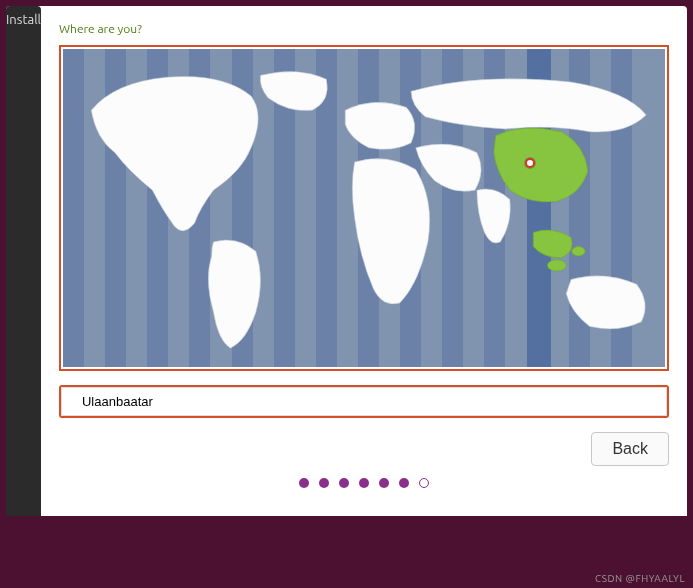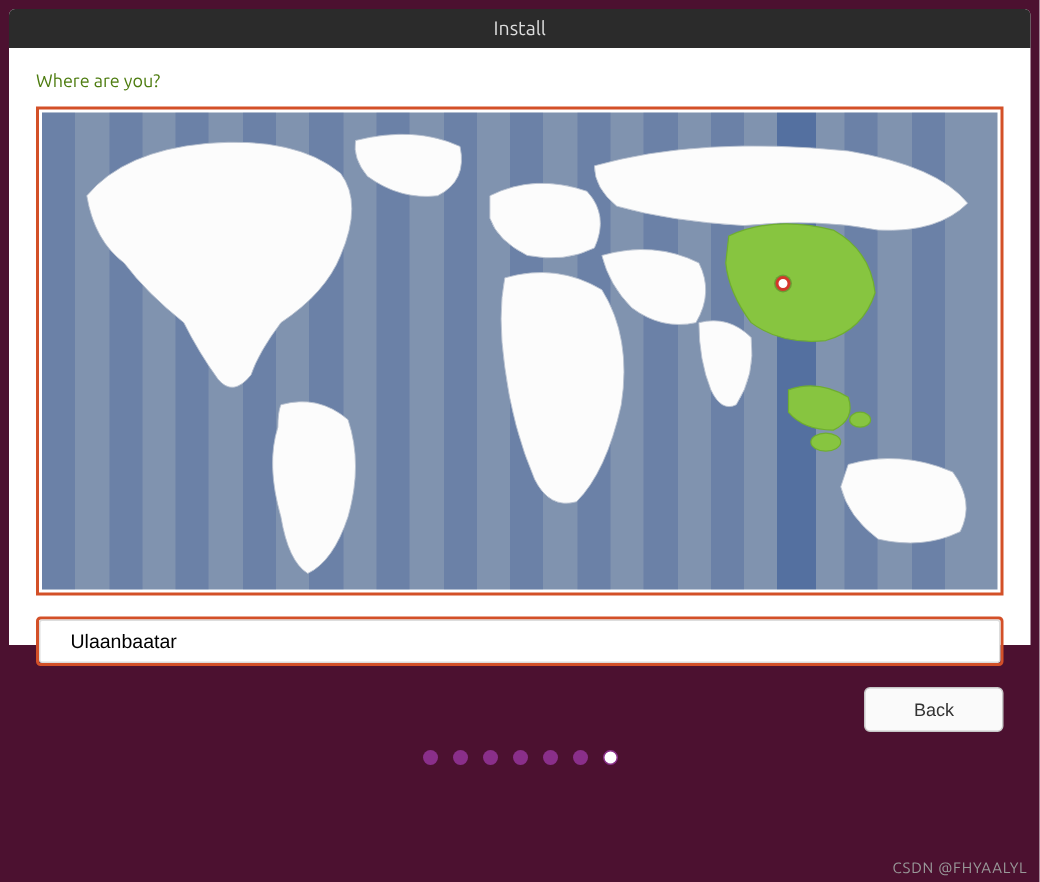--- a/index.html
+++ b/index.html
@@ -1,29 +1,29 @@
 <!DOCTYPE html>
 <html><head>
   <meta charset="utf-8">
   <style>
     * { margin: 0; padding: 0; box-sizing: border-box; }
     body { font-family: Ubuntu, "Segoe UI", sans-serif; background: #4c1130; width: 693px; height: 588px; overflow: hidden; }
-    .window { margin: 6px; background: #fff; border-radius: 4px 4px 0 0; height: 424px; display: flex; flex-direction: column; }
+    .window { margin: 6px; background: #fff; border-radius: 4px 4px 0 0; height: 510px; display: flex; flex-direction: row; }
     .titlebar { background: #2b2b2b; color: #ddd; text-align: center; padding: 6px 0; font-size: 13px; border-radius: 4px 4px 0 0; }
     .content { padding: 16px 18px; flex: 1; display: flex; flex-direction: column; }
     .heading { font-size: 12px; font-weight: 400; color: #4d7c0f; margin-bottom: 10px; }
     .map-frame { border: 2px solid #d35028; padding: 2px; }
     .map { position: relative; width: 100%; height: 318px; background: #8093af; overflow: hidden; }
     .map svg { position: absolute; inset: 0; width: 100%; height: 100%; }
     .tz-stripe { position: absolute; top: 0; bottom: 0; background: rgba(90,115,160,0.55); }
     .location-dot { position: absolute; width: 10px; height: 10px; border-radius: 50%; background: #fff; border: 2px solid #d3372b; left: 77.5%; top: 36%; transform: translate(-50%,-50%); box-shadow: 0 0 0 1px rgba(0,0,0,0.2); }
     .tz-frame { border: 2px solid #d35028; border-radius: 3px; margin-top: 14px; }
     .tz-input { width: 100%; border: 1px solid #ddd; padding: 6px 20px; font-size: 13px; outline: none; border-radius: 2px; }
     .btnrow { display: flex; justify-content: flex-end; gap: 10px; margin-top: 14px; }
-    .btn { border: 1px solid #c7c7c7; background: #fafafa; border-radius: 4px; padding: 7px 32px; font-size: 12px; cursor: pointer; color: #333; }
+    .btn { border: 1px solid #c7c7c7; background: #fafafa; border-radius: 4px; padding: 7px 20px; font-size: 16px; cursor: pointer; color: #333; }
     .btn-frame { border: 2px solid #d35028; border-radius: 4px; padding: 1px; }
     .progress { display: flex; justify-content: center; gap: 10px; padding: 12px 0 8px; }
     .dot { width: 10px; height: 10px; border-radius: 50%; background: #8a2f8a; }
     .dot.hollow { background: #fff; border: 1.5px solid #8a2f8a; }
     .watermark { position: absolute; right: 8px; bottom: 4px; color: #999; font-size: 10px; letter-spacing: 0.5px; }
   </style>
 </head>
 <body>
 
 <div class="window">

